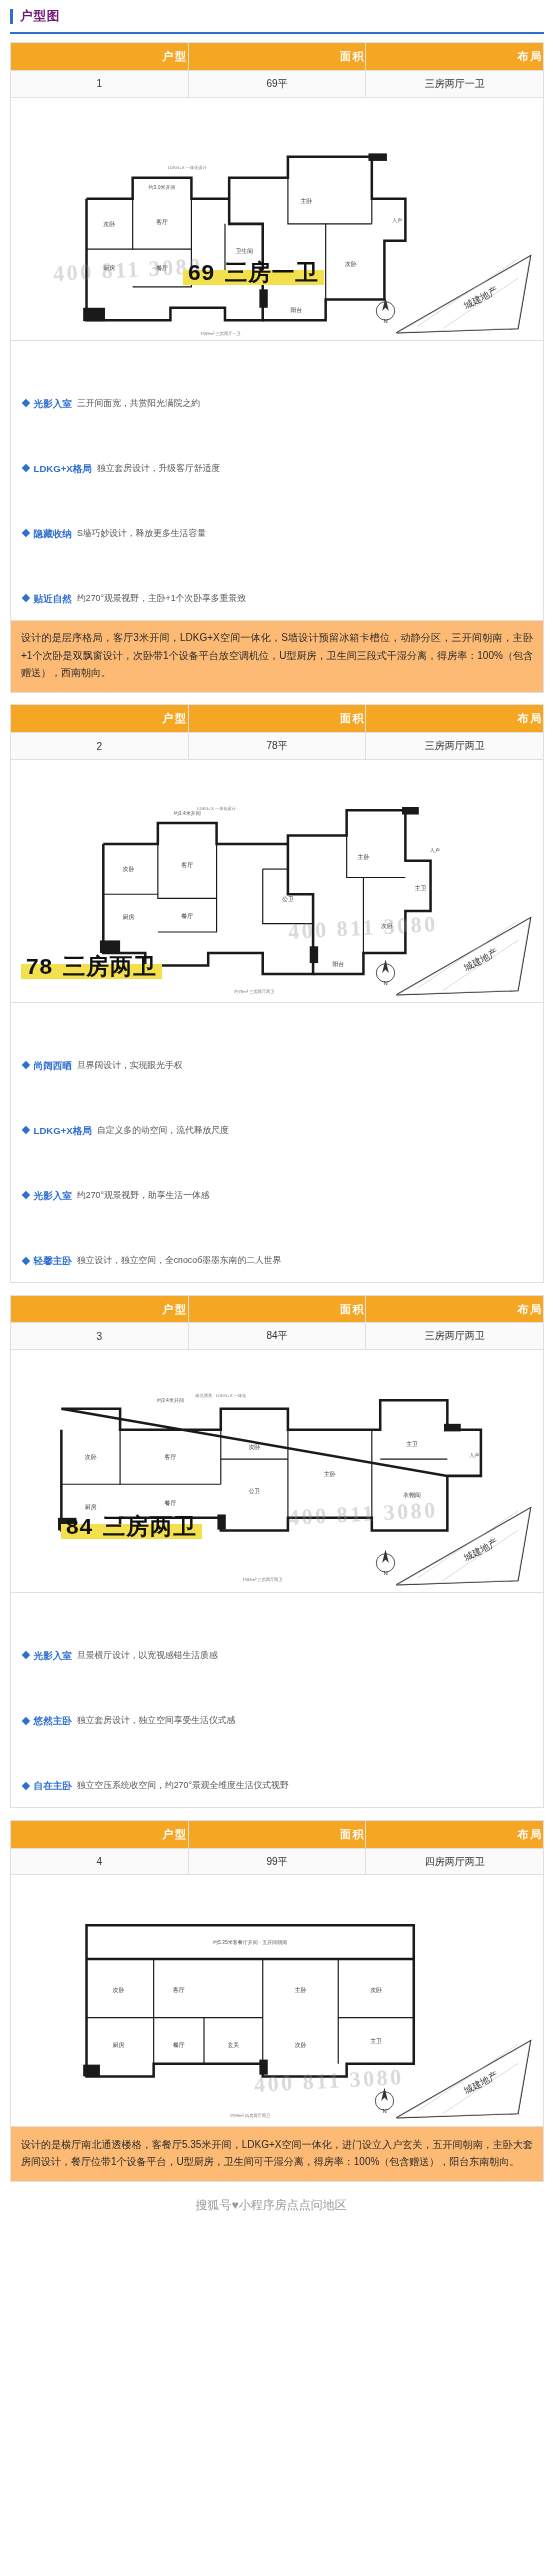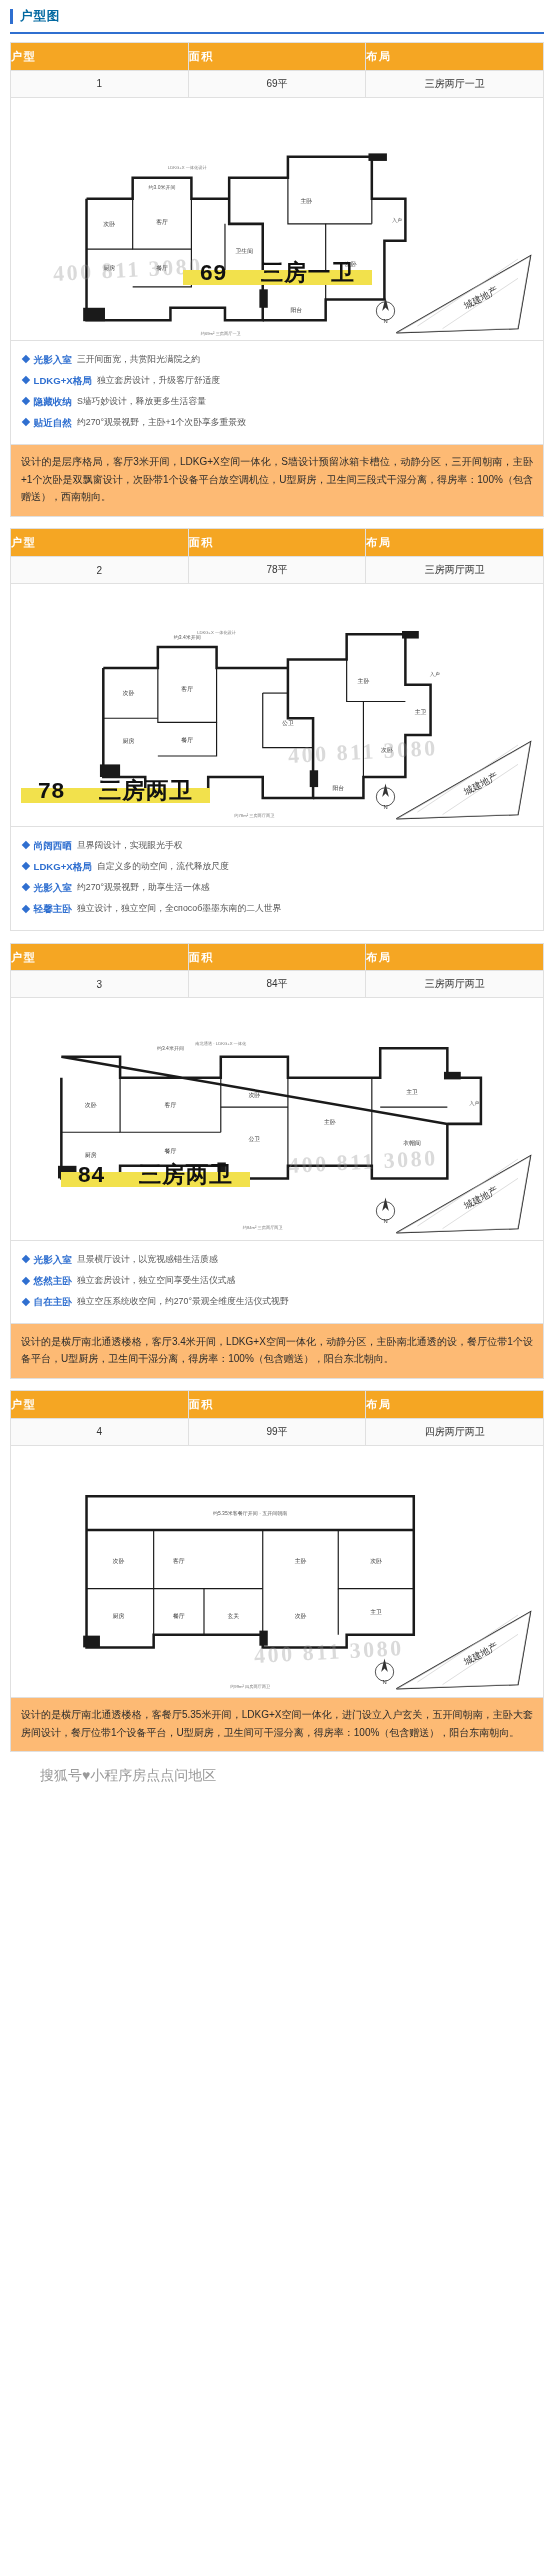--- a/index.html
+++ b/index.html
@@ -22,21 +22,21 @@
   }
   .header-bar {
     width: 3.4px;
     height: 15px;
     background: #2f6fd0;
     display: block;
   }
   .header-title {
     font-size: 12.6px;
     font-weight: bold;
-    color: #0369a1;
+    color: #701a75;
     letter-spacing: 0.8px;
   }
   .header-rule {
     height: 1.7px;
     background: #2f6fd0;
     margin: 0 10px 8.4px 10px;
   }
   
   .unit {
     margin: 0 10px 11.7px 10px;
@@ -46,21 +46,21 @@
     border-collapse: collapse;
     table-layout: fixed;
   }
   table.unit-table th {
     background: #f5a623;
     color: #ffffff;
     font-size: 11px;
     font-weight: bold;
     padding: 5.9px 0;
     border: 0.8px solid #e0e0e0;
-    text-align: left;
+    text-align: right;
     letter-spacing: 1.7px;
   }
   table.unit-table td {
     background: #fafafa;
     color: #333333;
     font-size: 10px;
     padding: 5.9px 0;
     border: 0.8px solid #e0e0e0;
     text-align: center;
   }
@@ -88,21 +88,21 @@
     position: absolute;
     font-size: 22.7px;
     font-weight: bold;
     color: #111111;
     letter-spacing: 0.8px;
     font-family: "Liberation Sans", sans-serif;
     white-space: nowrap;
   }
   .plan-badge .hl {
     background: linear-gradient(to top, #f2e14c 58%, transparent 58%);
-    padding: 0 17px;
+    padding: 0 5px;
   }
   
   .fan {
     position: absolute;
     right: 8.4px;
     pointer-events: none;
   }
   
   .features {
     background: #ffffff;
@@ -112,20 +112,21 @@
     padding: 8.4px 0 10px 0;
     position: relative;
   }
   .feature-row {
     display: flex;
     align-items: flex-start;
     gap: 5px;
     padding: 3.4px 11.7px;
     font-size: 9.2px;
     line-height: 1.5;
+    margin-top: 44px;
   }
   .feat-dot {
     flex: 0 0 auto;
     width: 5.9px; height: 5.9px;
     margin-top: 3.4px;
     background: #2f6fd0;
     transform: rotate(45deg);
   }
   .feat-title {
     flex: 0 0 auto;
@@ -143,25 +144,24 @@
     border: 0.8px solid #e0e0e0;
     border-top: none;
     padding: 8.4px 10px 10px 10px;
     font-size: 10px;
     line-height: 1.75;
     color: #2b2b2b;
     text-align: justify;
   }
   
   .footer {
-    text-align: left;
-    font-size: 14px;
+    text-align: center;
+    font-size: 12px;
     color: #9a9a9a;
     padding: 3.4px 11.7px 8.4px 0;
-    margin-left: 40px;
   }
   
   .rm { font-size: 7px; fill: #333; font-family: "Liberation Sans", sans-serif; }
   .rm2 { font-size: 6px; fill: #555; font-family: "Liberation Sans", sans-serif; }
   .tiny { font-size: 5px; fill: #777; }
 </style>
 </head>
 <body>
 
 <div class="page-header">
@@ -462,21 +462,20 @@
       <span class="feat-title">悠然主卧</span>
       <span class="feat-desc">独立套房设计，独立空间享受生活仪式感</span>
     </div>
     <div class="feature-row">
       <span class="feat-dot"></span>
       <span class="feat-title">自在主卧</span>
       <span class="feat-desc">独立空压系统收空间，约270°景观全维度生活仪式视野</span>
     </div>
   </div>
 
-  <div class="summary">设计的是横厅南北通透楼格，客厅3.4米开间，LDKG+X空间一体化，动静分区，主卧南北通透的设，餐厅位带1个设备平台，U型厨房，卫生间干湿分离，得房率：100%（包含赠送），阳台东北朝向。</div>
 </div>
 
 <div class="unit">
   <table class="unit-table">
     <thead>
       <tr>
         <th>户型</th>
         <th>面积</th>
         <th>布局</th>
       </tr>

